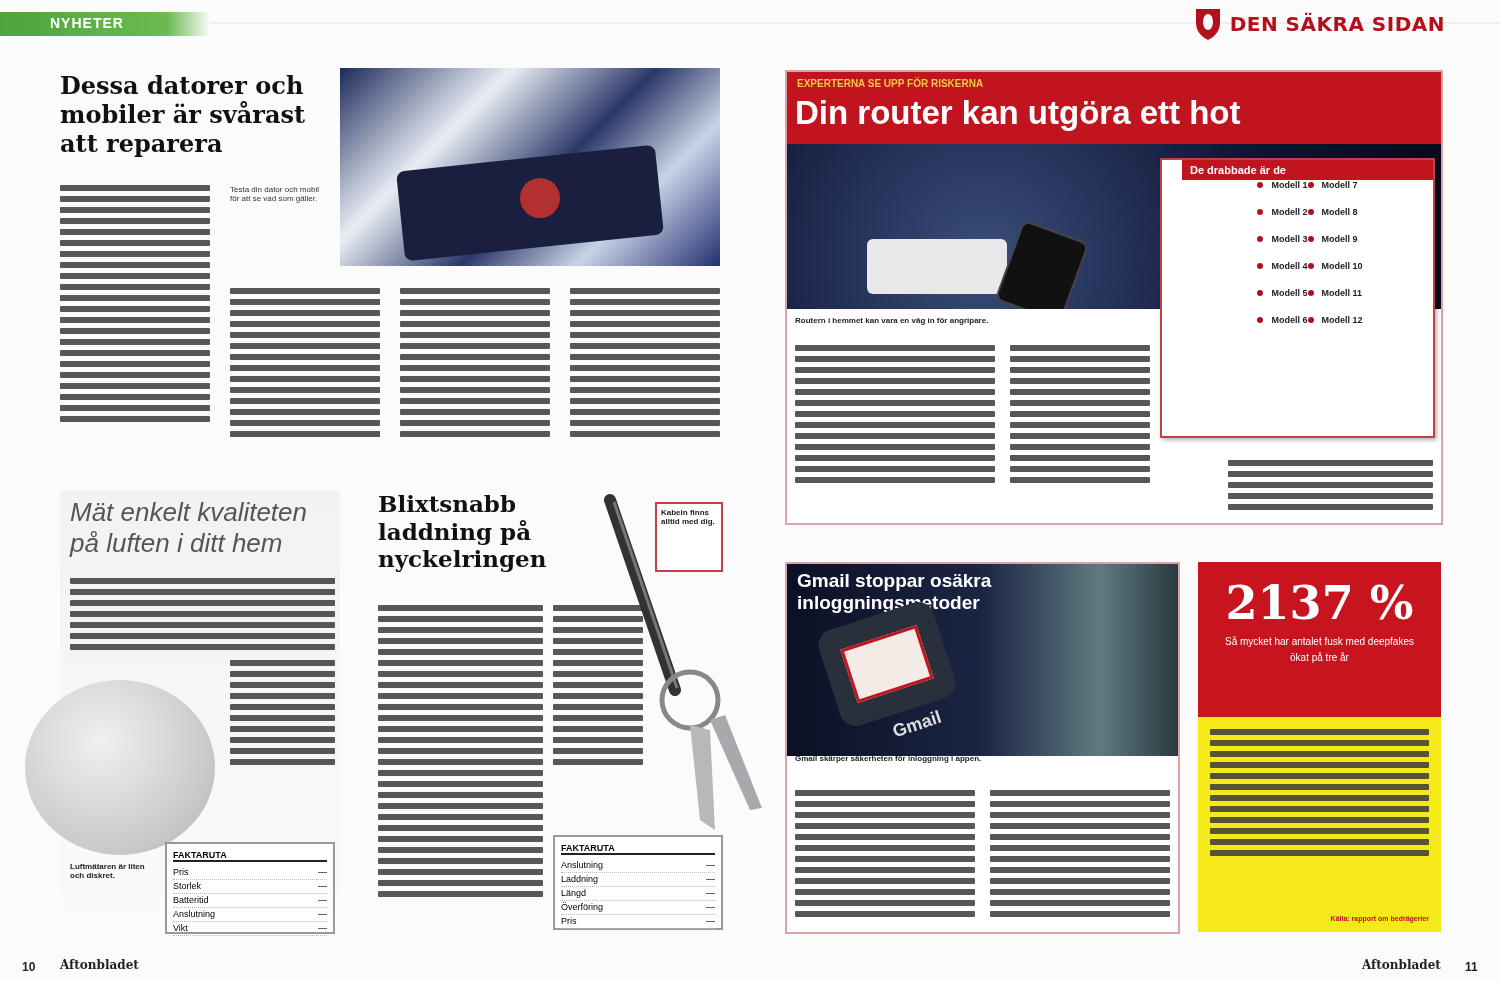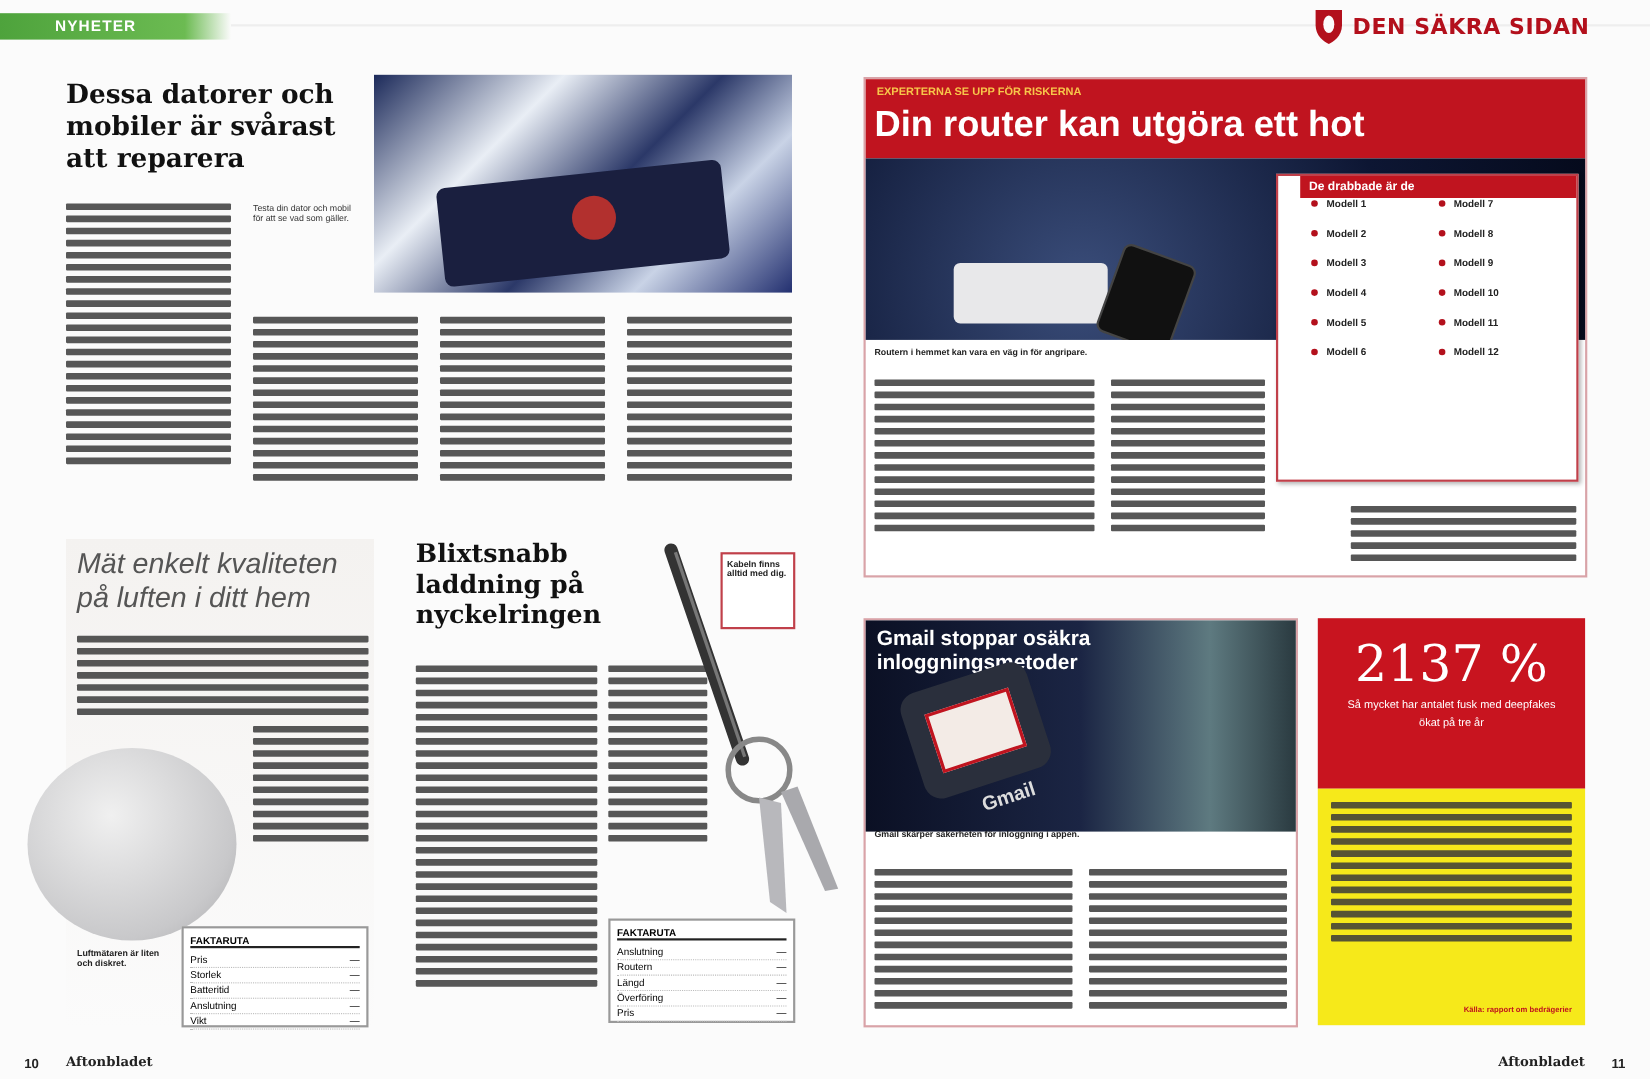--- a/index.html
+++ b/index.html
@@ -222,21 +222,21 @@
   </svg>
 </div>
 <div class="abs" style="left:655px;top:502px;width:68px;height:70px;border:2px solid #c0404a;background:#fff;font-size:8px;padding:4px;font-weight:bold;color:#222;">Kabeln finns alltid med dig.</div>
 <div class="abs fact" style="left:553px;top:835px;width:170px;height:95px;">
   <div class="ft">FAKTARUTA</div>
   <div class="row">
       <span>Anslutning</span>
       <span>—</span>
     </div>
   <div class="row">
-      <span>Routern</span>
+      <span>Laddning</span>
       <span>—</span>
     </div>
   <div class="row">
       <span>Längd</span>
       <span>—</span>
     </div>
   <div class="row">
       <span>Överföring</span>
       <span>—</span>
     </div>
@@ -252,21 +252,21 @@
   <div style="position:absolute;left:8px;top:22px;color:#fff;font-size:33px;font-weight:bold;">Din router kan utgöra ett hot</div>
 </div>
 <div class="abs photo" style="left:787px;top:144px;width:654px;height:165px;background:radial-gradient(circle at 30% 70%,#3a4d7a,#0d1633 60%,#050a1c);">
   <div style="position:absolute;left:80px;top:95px;width:140px;height:55px;background:#e8e8ea;border-radius:6px;"></div>
   <div style="position:absolute;left:220px;top:85px;width:70px;height:85px;background:#111;border:2px solid #444;border-radius:8px;transform:rotate(20deg);"></div>
 </div>
 <div class="abs" style="left:795px;top:316px;width:360px;font-size:8px;font-weight:bold;color:#222;">Routern i hemmet kan vara en väg in för angripare.</div>
 <div class="abs" style="left:1160px;top:158px;width:275px;height:280px;background:#fff;border:2px solid #c0404a;box-shadow:2px 2px 4px rgba(0,0,0,.3);padding-left:20px;">
   <div style="background:#c0141f;color:#fff;font-size:11px;font-weight:bold;padding:4px 8px;">De drabbade är de</div>
   <div style="display:flex;padding:0 10px;">
-    <div style="flex:1;display:flex;flex-direction:column;gap:17px;">
+    <div style="flex:1;display:flex;flex-direction:column;gap:17px;align-items:flex-end;">
       <div class="bullet">
           <b></b>
           <span>Modell 1</span>
         </div>
       <div class="bullet">
           <b></b>
           <span>Modell 2</span>
         </div>
       <div class="bullet">
           <b></b>
@@ -383,21 +383,21 @@
     <i></i>
     <i></i>
     <i></i>
     <i></i>
     <i></i>
     <i></i>
     <i></i>
   </div>
 
 <div class="abs" style="left:1198px;top:562px;width:243px;height:155px;background:#c8141f;text-align:center;">
-  <div style="color:#fff;font-family:'DejaVu Serif',serif;font-weight:normal;font-size:46px;margin-top:14px;">2137 %</div>
+  <div style="color:#fff;font-family:'DejaVu Serif',serif;font-weight:bold;font-size:46px;margin-top:14px;">2137 %</div>
   <div style="color:#fff;font-weight:normal;font-size:10px;padding:4px 18px;line-height:16px;">Så mycket har antalet fusk med deepfakes ökat på tre år</div>
 </div>
 <div class="abs" style="left:1198px;top:717px;width:243px;height:215px;background:#f6e91a;padding:12px 12px;">
   <div class="body-lines">
       <i></i>
       <i></i>
       <i></i>
       <i></i>
       <i></i>
       <i></i>

